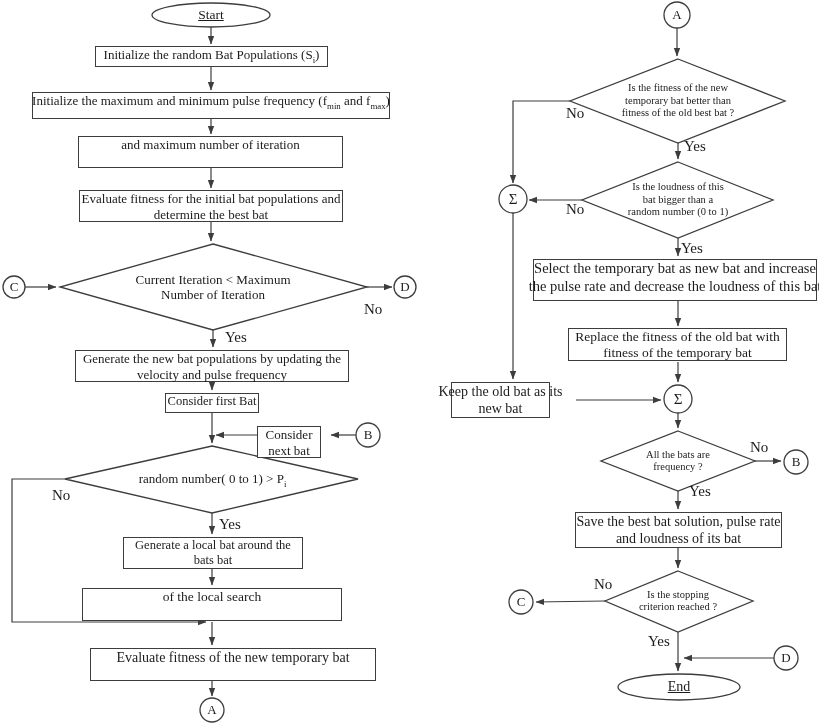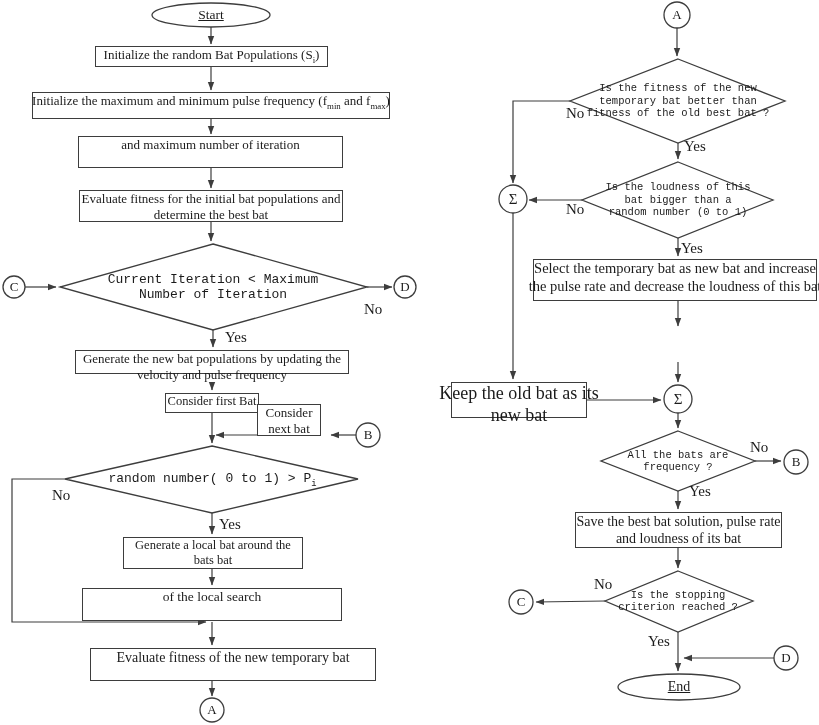--- a/index.html
+++ b/index.html
@@ -8,21 +8,21 @@
     font-family:"Liberation Serif", serif; color:#1b1b1b; overflow:hidden;
   }
   svg.wires { position:absolute; left:0; top:0; width:819px; height:725px; }
   .box {
     position:absolute; border:1.4px solid #3d3d3d; background:#ffffff;
     display:flex; flex-direction:column; align-items:center; justify-content:flex-start;
     text-align:center; line-height:1.22; box-sizing:border-box;
   }
   .dtext {
     position:absolute; display:flex; flex-direction:column; align-items:center;
-    justify-content:center; text-align:center; line-height:1.18;font-family:Liberation Mono, monospace;
+    justify-content:center; text-align:center; line-height:1.18;
   }
   .tline { display:block; white-space:nowrap; }
   sub { font-size:0.68em; line-height:0; }
   .lbl { position:absolute; font-size:15px; white-space:nowrap; }
   .clabel {
     position:absolute; transform:translate(-50%,-50%); font-size:13px;
     white-space:nowrap; text-align:center;
   }
   .sigma { font-size:15px; }
   .term {
@@ -111,30 +111,30 @@
 
   <div class="box" style="left:78px;top:136px;width:265px;height:32px;font-size:13px">
     <span class="tline">and maximum number of iteration</span>
   </div>
 
   <div class="box" style="left:79px;top:190px;width:264px;height:32px;font-size:13px">
     <span class="tline">Evaluate fitness for the initial bat populations and</span>
     <span class="tline">determine the best bat</span>
   </div>
 
-  <div class="box" style="left:75px;top:350px;width:274px;height:24px;font-size:13px">
+  <div class="box" style="left:75px;top:350px;width:274px;height:32px;font-size:13px">
     <span class="tline">Generate the new bat populations by updating the</span>
     <span class="tline">velocity and pulse frequency</span>
   </div>
 
   <div class="box" style="left:165px;top:393px;width:94px;height:20px;font-size:12.5px">
     <span class="tline">Consider first Bat</span>
   </div>
 
-  <div class="box" style="left:257px;top:404px;width:64px;height:32px;font-size:13px">
+  <div class="box" style="left:257px;top:426px;width:64px;height:32px;font-size:13px">
     <span class="tline">Consider</span>
     <span class="tline">next bat</span>
   </div>
 
   <div class="box" style="left:123px;top:537px;width:180px;height:32px;font-size:12.5px">
     <span class="tline">Generate a local bat around the</span>
     <span class="tline">bats bat</span>
   </div>
 
   <div class="box" style="left:82px;top:588px;width:260px;height:33px;font-size:13.5px">
@@ -143,22 +143,26 @@
 
   <div class="box" style="left:90px;top:648px;width:286px;height:33px;font-size:14px">
     <span class="tline">Evaluate fitness of the new temporary bat</span>
   </div>
 
   <div class="box" style="left:533px;top:259px;width:284px;height:42px;font-size:14.5px">
     <span class="tline">Select the temporary bat as new bat and increase</span>
     <span class="tline">the pulse rate and decrease the loudness of this bat</span>
   </div>
 
-
-  <div class="box" style="left:451px;top:382px;width:136px;height:36px;font-size:18px">
+  <div class="box" style="left:568px;top:328px;width:219px;height:33px;font-size:13.5px">
+    <span class="tline">Replace the fitness of the old bat with</span>
+    <span class="tline">fitness of the temporary bat</span>
+  </div>
+
+  <div class="box" style="left:451px;top:382px;width:99px;height:36px;font-size:14px">
     <span class="tline">Keep the old bat as its</span>
     <span class="tline">new bat</span>
   </div>
 
   <div class="box" style="left:575px;top:512px;width:207px;height:36px;font-size:14px">
     <span class="tline">Save the best bat solution, pulse rate</span>
     <span class="tline">and loudness of its bat</span>
   </div>
 
   <div class="dtext" style="left:118px;top:270px;width:190px;height:34px;font-size:13px">

